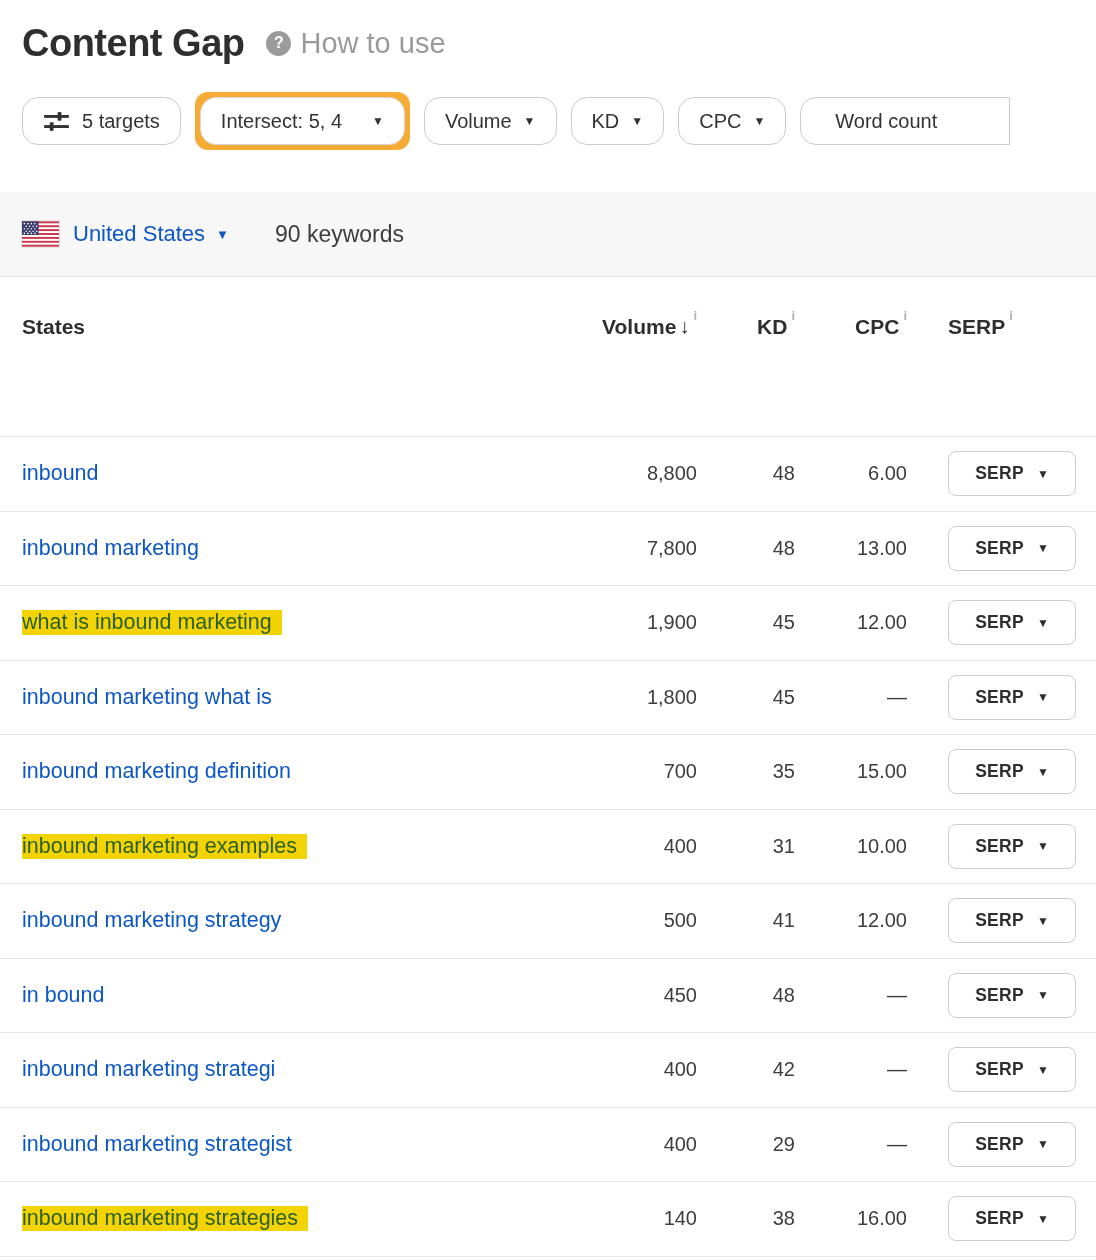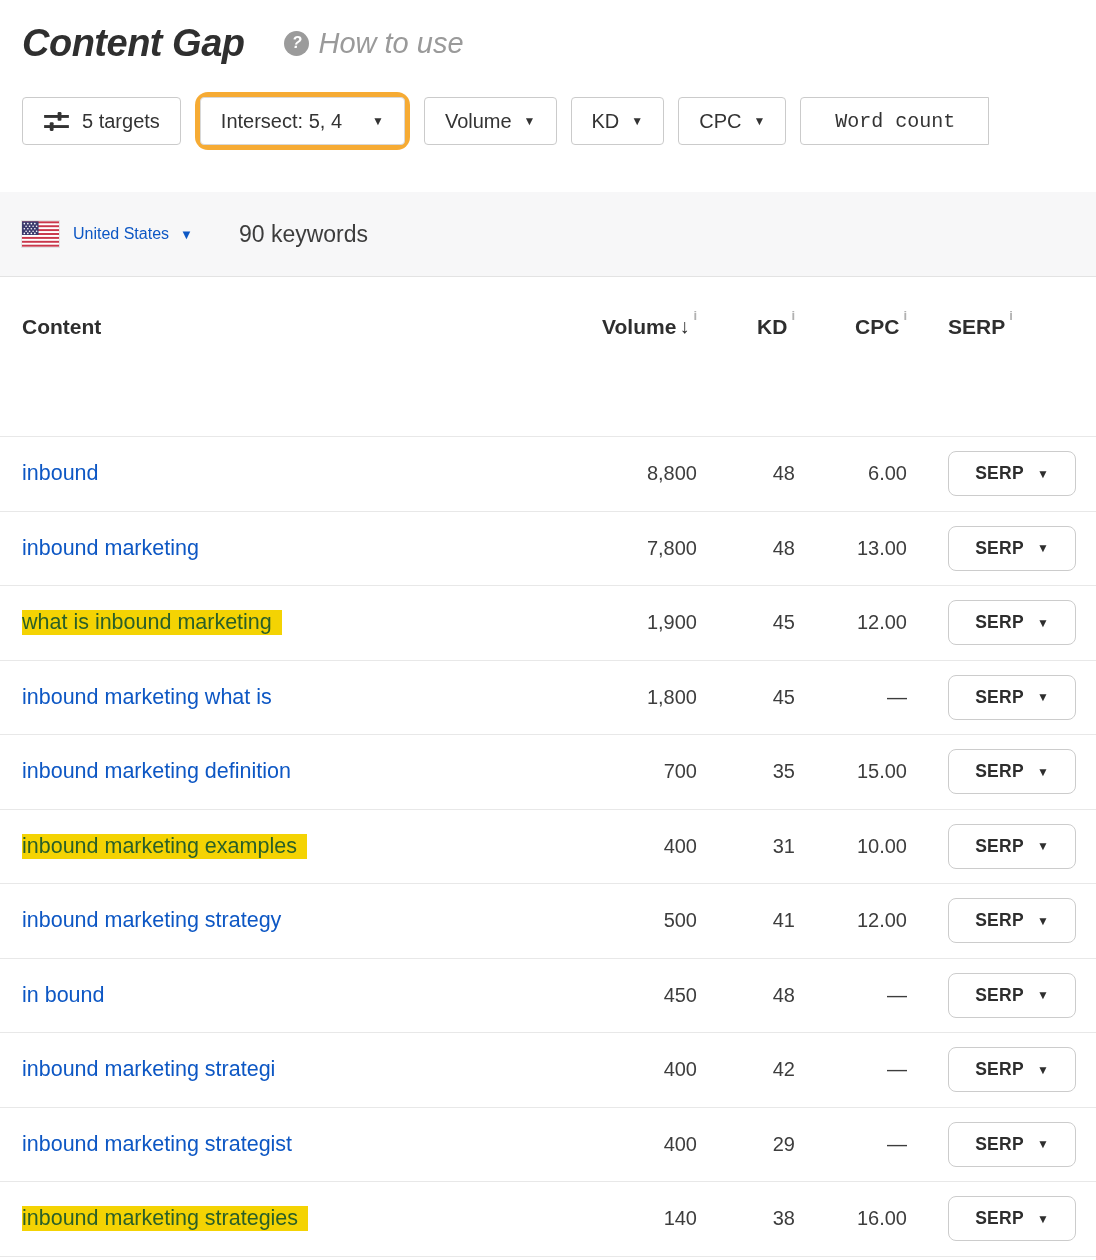--- a/index.html
+++ b/index.html
@@ -5,60 +5,60 @@
   * { margin: 0; padding: 0; box-sizing: border-box; }
   html, body { width: 1096px; height: 1260px; overflow: hidden; background: #fff; }
   body {
     font-family: "Liberation Sans", "DejaVu Sans", sans-serif;
     color: #333;
   }
   .page { width: 1096px; height: 1260px; position: relative; overflow: hidden; }
 
   
   .title-row {
-    display: flex; align-items: center; gap: 32px;
-    padding: 18px 0 0 22px; height: 68px; font-style: italic;
+    display: flex; align-items: center; gap: 14px;
+    padding: 18px 0 0 22px; height: 68px;
   }
   .page-title { font-size: 38px; font-weight: 700; color: #2f2f2f; letter-spacing: -0.5px; }
   .help-link { display: flex; align-items: center; gap: 9px; margin-left: 8px; cursor: pointer; }
   .q-icon {
     width: 25px; height: 25px; border-radius: 50%;
     background: #9b9b9b; color: #fff; font-weight: 700; font-size: 16px;
     display: flex; align-items: center; justify-content: center;
   }
   .help-text { font-size: 29px; color: #9a9a9a; }
 
   
   .filter-row {
     display: flex; align-items: center; margin: 29px 0 0 22px; height: 48px;
   }
   .btn {
-    background: #fff; border: 1.5px solid #cbcbcb; border-radius: 4px;
+    background: #fff; border: 1.5px solid #cbcbcb; border-radius: 16px;
     height: 48px; padding: 0 20px; font-size: 20px; color: #333;
     display: inline-flex; align-items: center; gap: 12px;
     font-family: inherit; cursor: pointer; white-space: nowrap;
   }
   .btn .caret { font-size: 12px; color: #333; }
   .filter-row > .btn, .filter-row > .ring { margin-right: 14px; }
   .ring {
     background: #f6ab34; border-radius: 13px; padding: 5px; display: inline-flex;
   }
   .ring .btn { border-color: #d8d8d8; margin: 0; gap: 30px; }
-  .btn-wordcount { width: 189px; padding: 0 34px; border-top-right-radius: 0; border-bottom-right-radius: 0; font-family: Liberation Mono, monospace; }
+  .btn-wordcount { width: 210px; padding: 0 34px; border-top-right-radius: 0; border-bottom-right-radius: 0; }
   .sliders-icon { width: 27px; height: 27px; display: block; }
 
   
   .country-bar {
     margin-top: 47px; height: 85px; background: #f7f7f8;
     border-bottom: 1px solid #e3e3e3;
     display: flex; align-items: center; padding-left: 22px;
   }
   .flag { width: 37px; height: 26px; display: block; box-shadow: 0 0 0 1px rgba(0,0,0,0.08); }
   .country-link { display: flex; align-items: center; gap: 11px; margin-left: 14px; cursor: pointer; }
-  .country-name { font-size: 16px; color: #0d57c4; }
+  .country-name { font-size: 22px; color: #0d57c4; }
   .country-caret { font-size: 13px; color: #0d57c4; }
   .kw-count { font-size: 23px; color: #3d3d3d; margin-left: 46px; }
 
   
   .grid {
     display: grid;
     grid-template-columns: 1fr 120px 98px 112px 189px;
     padding-left: 22px;
   }
   .thead { height: 160px; align-items: start; padding-top: 38px; border-bottom: 1px solid #e8e8e8; }
@@ -178,21 +178,21 @@
     </svg>
     <span class="country-link">
       <span class="country-name">United States</span>
       <span class="country-caret">▼</span>
     </span>
     <span class="kw-count">90 keywords</span>
   </div>
 
   <div class="grid thead">
     <div class="th">
-      <span>Content</span>
+      <span>States</span>
     </div>
     <div class="th num">
       <span>Volume</span>
       <span class="sort-arrow">↓</span>
       <span class="info-i">i</span>
     </div>
     <div class="th num">
       <span>KD</span>
       <span class="info-i">i</span>
     </div>

